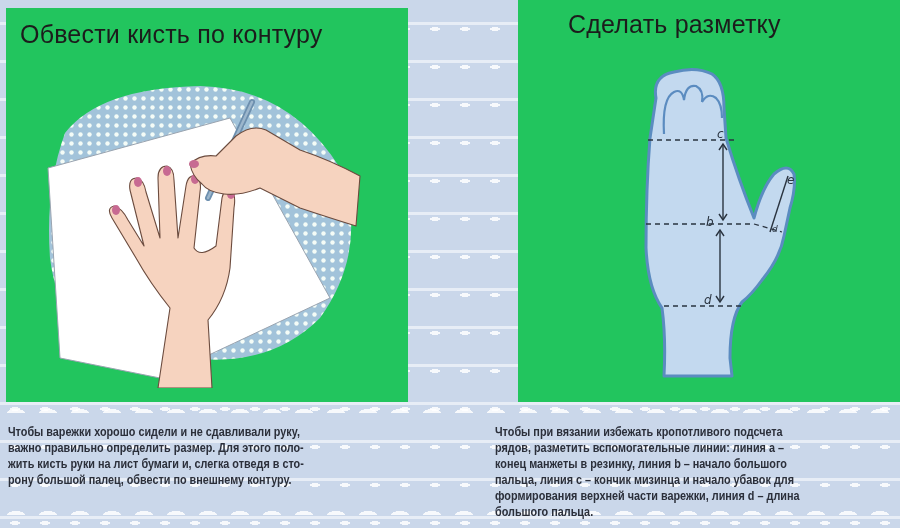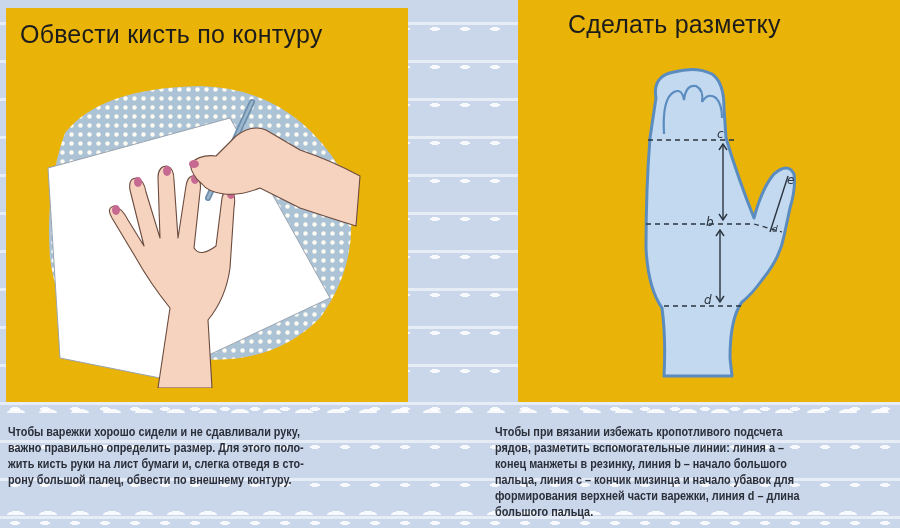--- a/index.html
+++ b/index.html
@@ -13,21 +13,21 @@
       repeating-linear-gradient(180deg, transparent 0 22px, rgba(255,255,255,0.55) 22px 25px, transparent 25px 38px);
     background-size: 30px 38px, 100% 38px;
     background-position: 0 10px, 0 0;
   }
   .wave {
     position: absolute; left: 0; width: 900px; height: 8px;
     background-image: radial-gradient(ellipse 16px 7px at 50% 100%, rgba(255,255,255,0.85) 55%, transparent 58%);
     background-size: 32px 8px;
   }
   .panel {
-    position: absolute; background: #eab308;
+    position: absolute; background: #22c55e;
   }
   .panel-left { left: 6px; top: 8px; width: 402px; height: 394px; }
   .panel-right { left: 486px; top: 0; width: 410px; height: 402px; margin-left: 32px; }
   .title {
     position: absolute; font-size: 25px; color: #1c1c1c; font-weight: normal;
     letter-spacing: 0.2px; white-space: nowrap;
   }
   .title-left { left: 14px; top: 12px; }
   .title-right { left: 50px; top: 10px; }
   .illus { position: absolute; }

